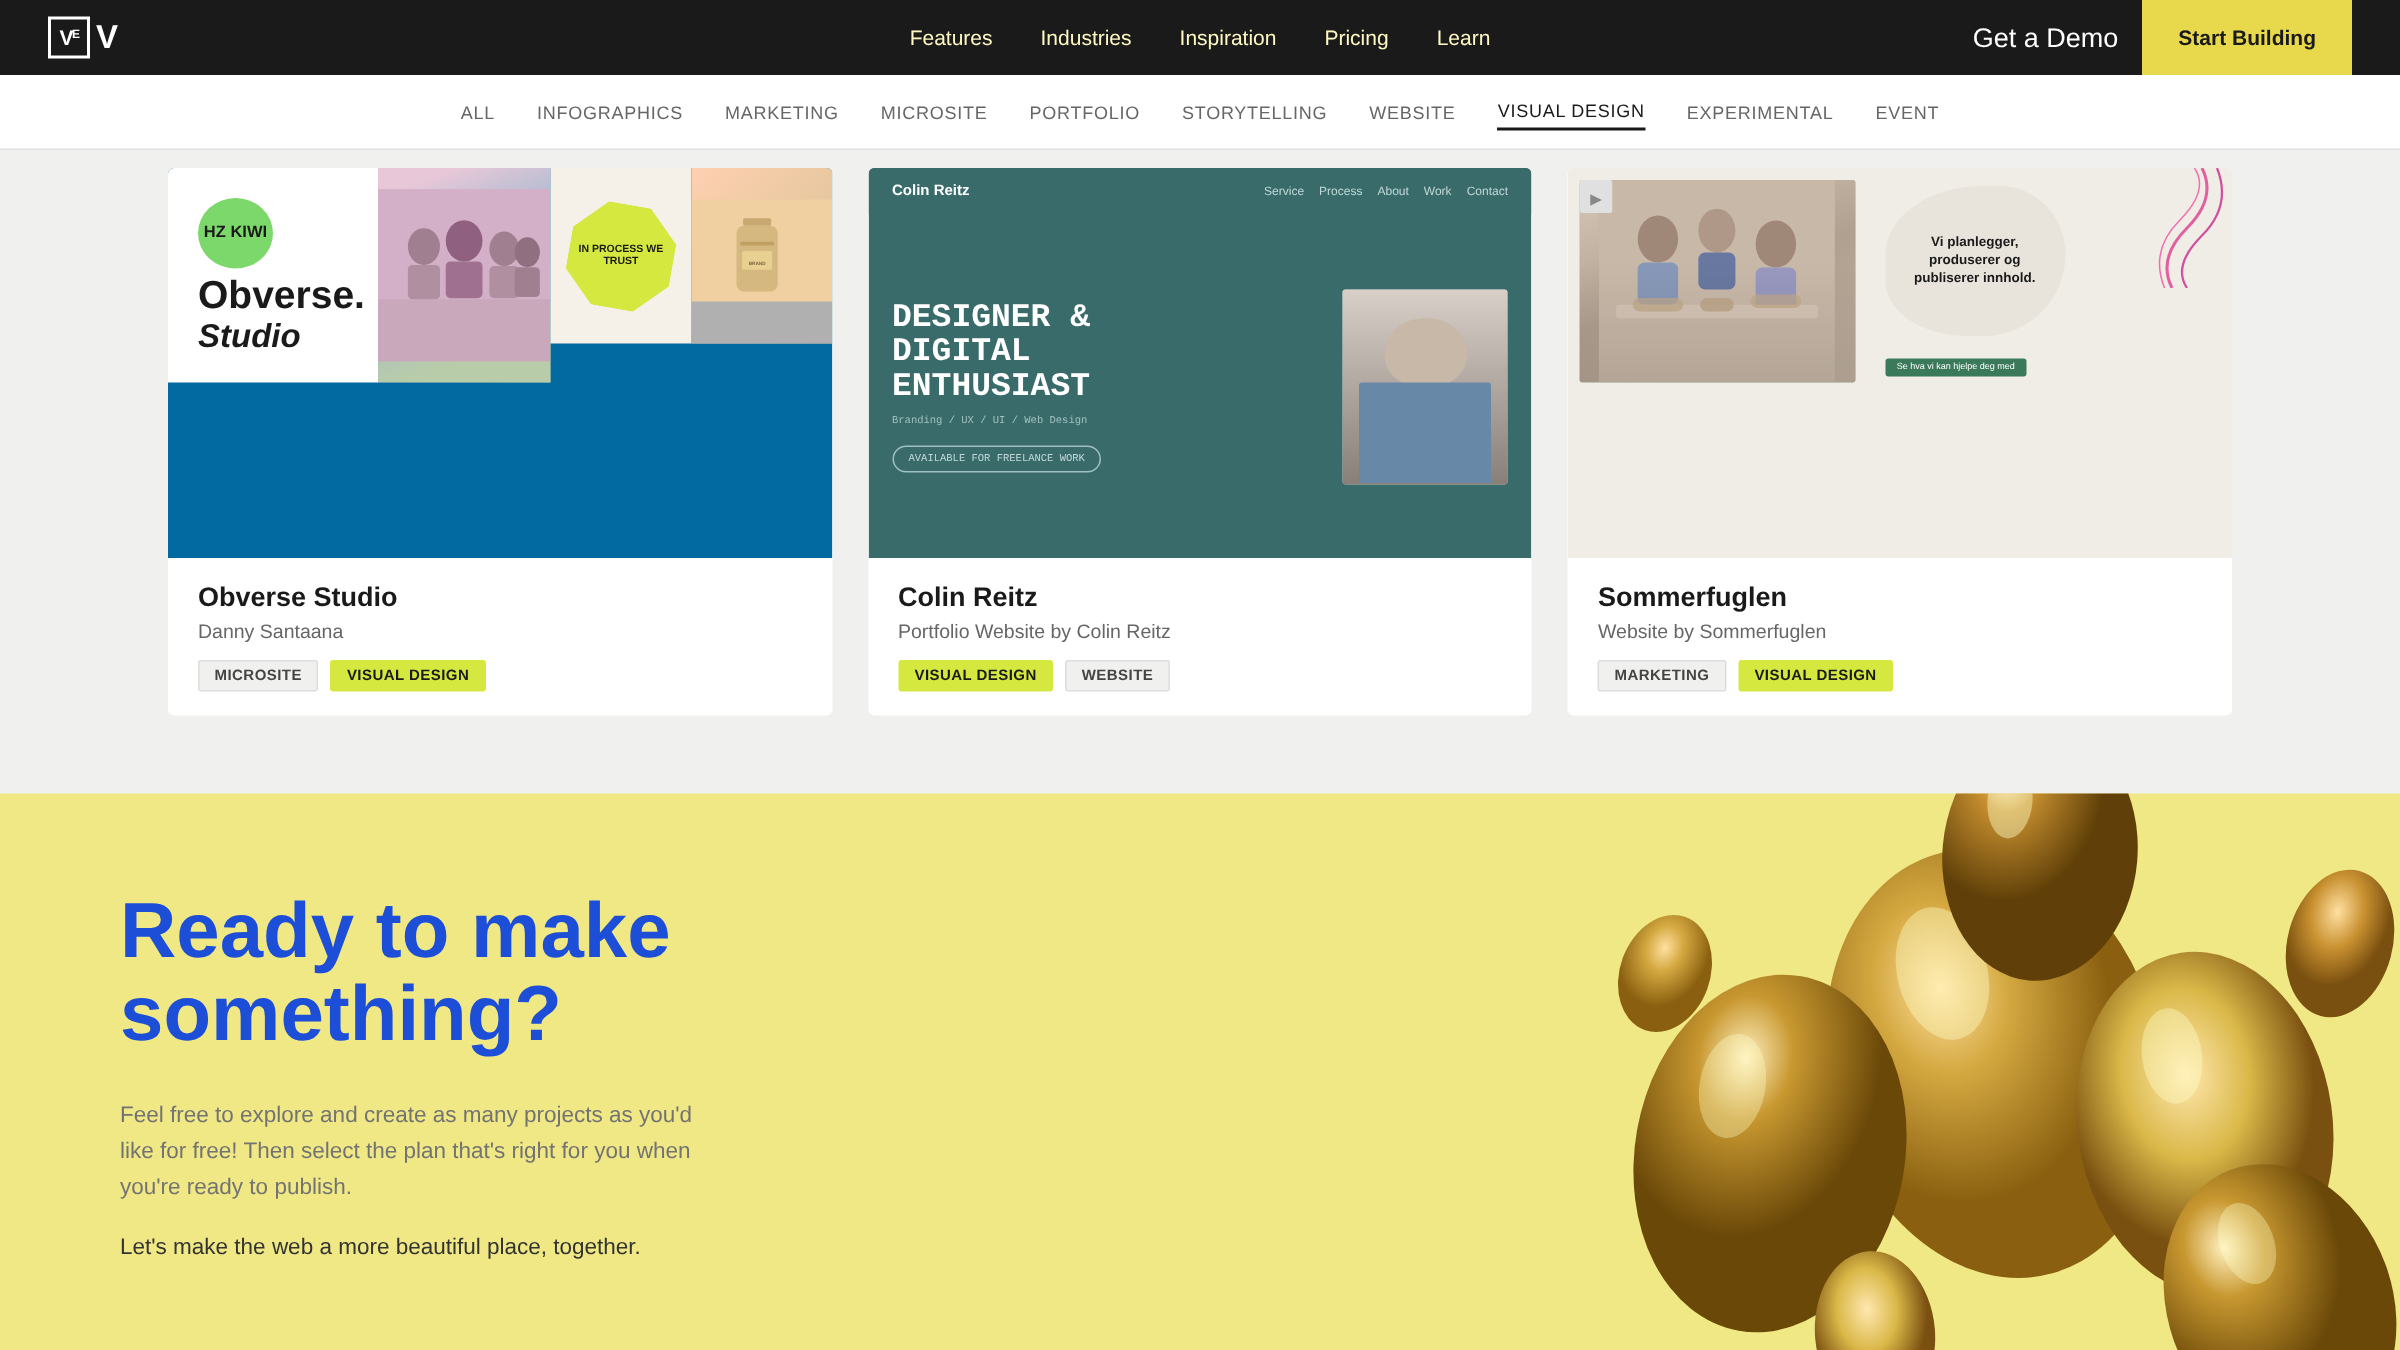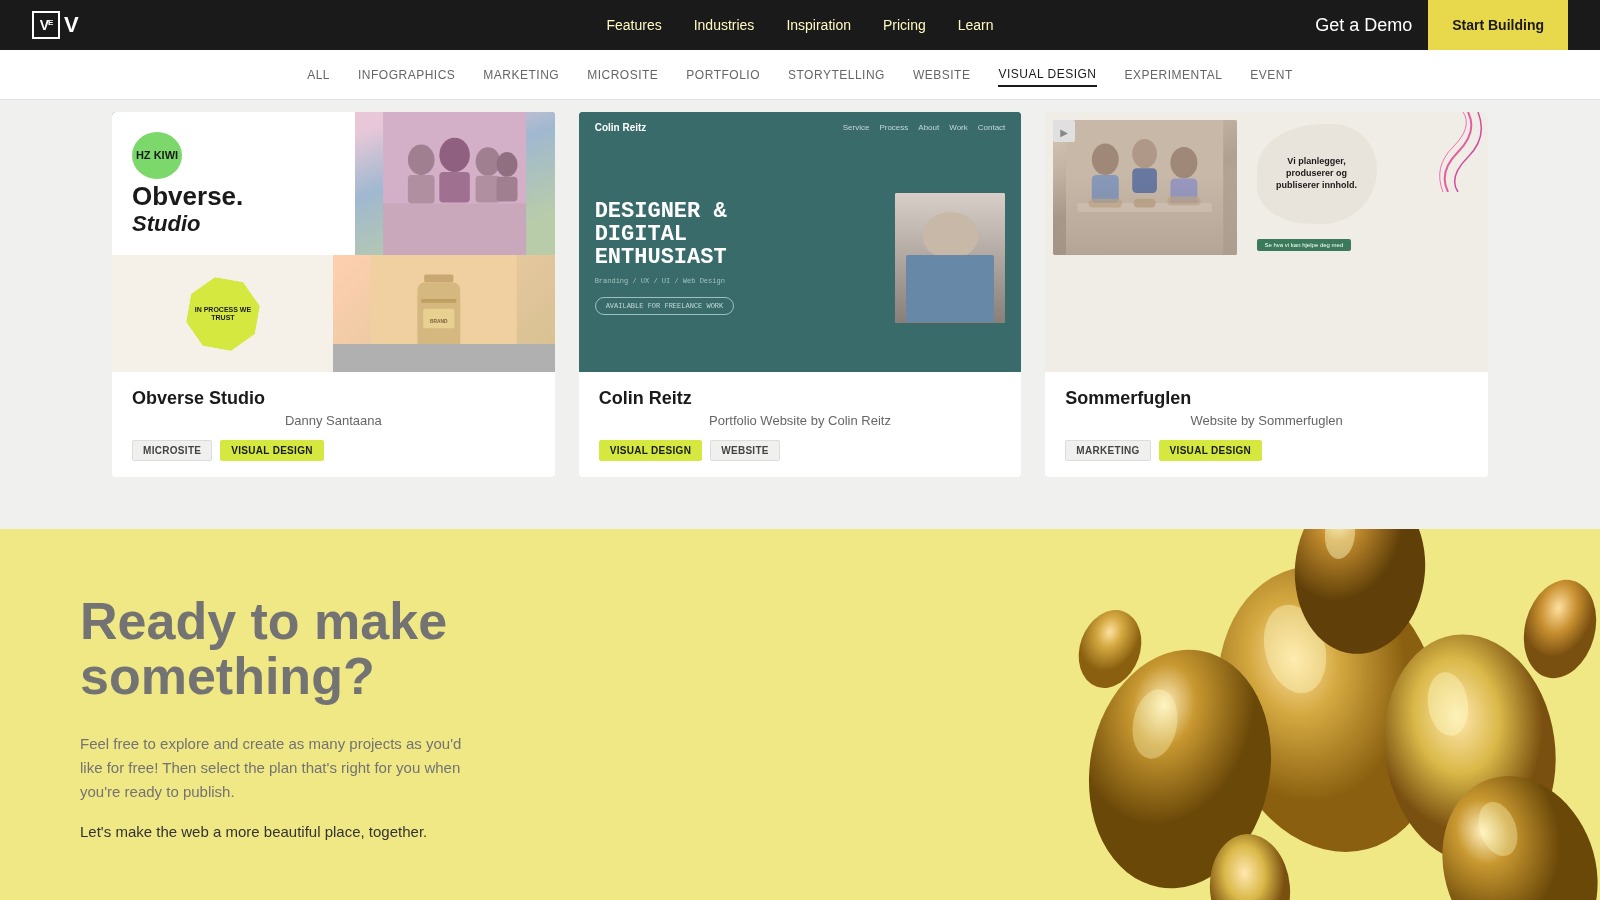--- a/index.html
+++ b/index.html
@@ -123,21 +123,20 @@
       overflow: hidden;
       position: relative;
     }
 
     
     .card-img-obverse {
       background: #0369a1;
       width: 100%;
       height: 100%;
       display: flex;
-      flex-direction: column;
       position: relative;
       overflow: hidden;
     }
     .obverse-top {
       display: flex;
       height: 55%;
       position: relative;
     }
     .obverse-logo-area {
       width: 55%;
@@ -441,21 +440,20 @@
     .card-title {
       font-size: 18px;
       font-weight: 700;
       color: #1a1a1a;
       margin-bottom: 4px;
     }
     .card-subtitle {
       font-size: 13px;
       color: #666;
       margin-bottom: 12px;
-      text-align: center;
     }
     .card-tags {
       display: flex;
       gap: 8px;
       flex-wrap: wrap;
     }
     .tag {
       padding: 4px 10px;
       border-radius: 2px;
       font-size: 10px;
@@ -483,21 +481,21 @@
       padding: 60px 80px;
     }
     .cta-text {
       max-width: 500px;
       position: relative;
       z-index: 2;
     }
     .cta-heading {
       font-size: 52px;
       font-weight: 800;
-      color: #737373;
+      color: #1d4ed8;
       line-height: 1.05;
       margin-bottom: 28px;
     }
     .cta-body {
       font-size: 15px;
       color: #737373;
       line-height: 1.6;
       margin-bottom: 16px;
       max-width: 400px;
     }

